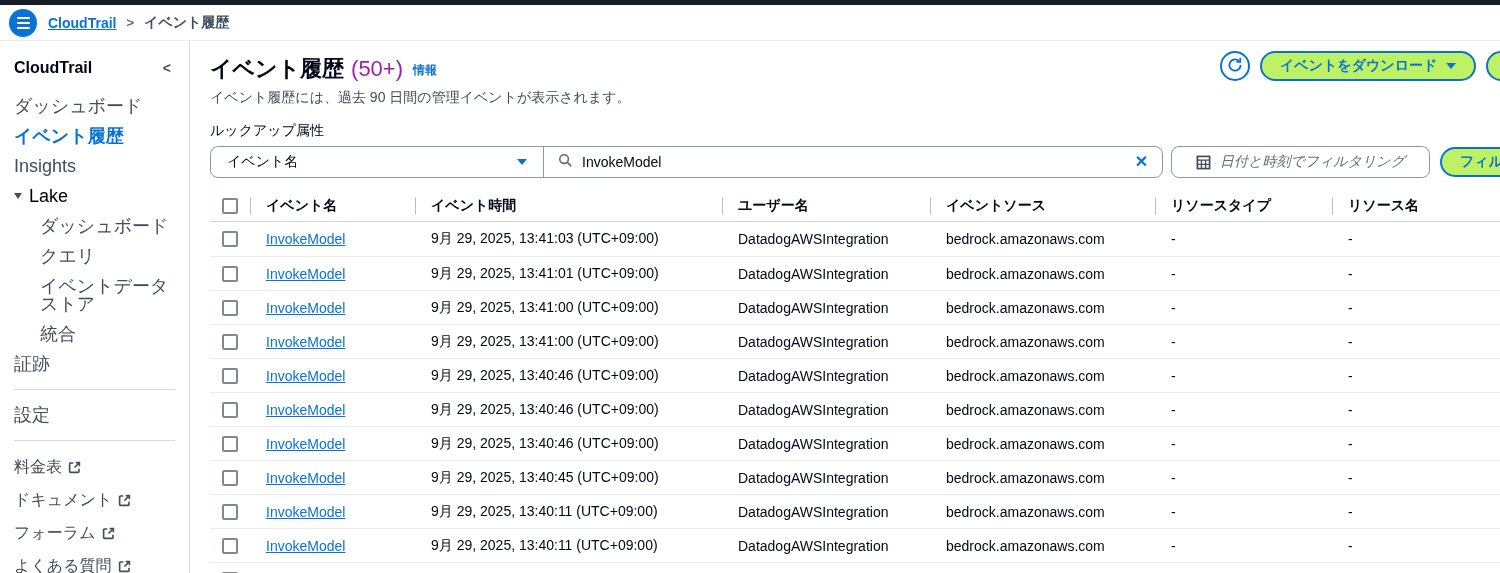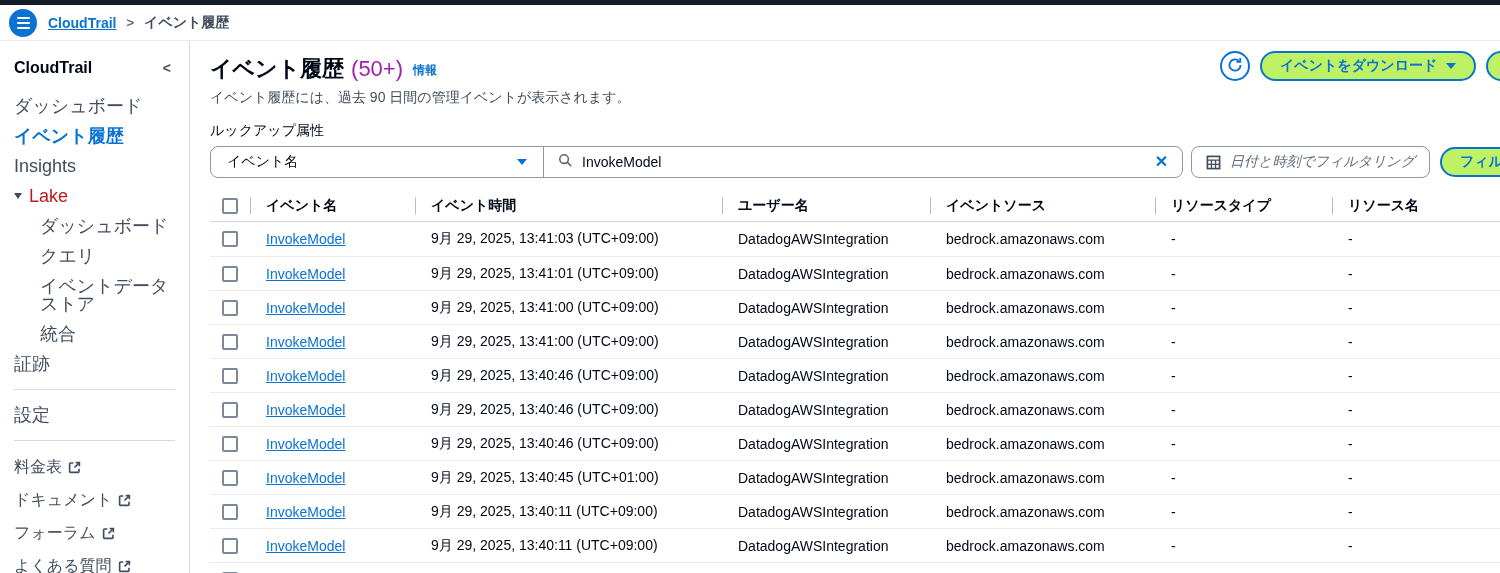--- a/index.html
+++ b/index.html
@@ -41,21 +41,21 @@
     padding: 18px 14px 0 14px; background: #fff;
   }
   .side-head { display: flex; align-items: center; justify-content: space-between; margin-bottom: 20px; }
   .side-title { font-size: 16px; font-weight: 700; color: #000716; }
   .collapse-btn {
     background: none; border: none; font-size: 14px; font-weight: 700;
     color: #414d5c; cursor: pointer; padding: 0 4px;
   }
   .nav-item { margin-bottom: 12px; font-size: 18px; color: #414d5c; cursor: pointer; line-height: 18px; }
   .nav-item.active { color: var(--accent, #0972d3); font-weight: 700; }
-  .nav-item.expand { display: flex; align-items: center; gap: 7px; color: #b91c1c; }
+  .nav-item.expand { display: flex; align-items: center; gap: 7px; color: #000000; }
   .tri-down {
     width: 0; height: 0; display: inline-block;
     border-left: 4px solid transparent; border-right: 4px solid transparent;
     border-top: 6px solid #414d5c;
   }
   .nav-item.sub { padding-left: 26px; }
   .side-div { border: none; border-top: 1px solid #d5dbdb; margin: 16px 0; }
   .ext-link { display: flex; align-items: center; gap: 6px; margin-bottom: 12px; font-size: 16px; color: #414d5c; cursor: pointer; }
   .ext-icon { display: inline-flex; flex-shrink: 0; }
 
@@ -96,21 +96,21 @@
   .select {
     width: 333px; display: flex; align-items: center; justify-content: space-between;
     padding: 0 16px; border-right: 1px solid var(--input_border, #8d99a8); cursor: pointer;
   }
   .select .sel-text { font-size: 14px; color: #000716; }
   .searchbox { flex: 1; display: flex; align-items: center; padding: 0 14px; gap: 9px; cursor: text; }
   .search-text { flex: 1; font-size: 14px; color: #000716; }
   .clear-btn { background: none; border: none; cursor: pointer; color: var(--accent, #0972d3); font-size: 16px; font-weight: 700; line-height: 1; padding: 0; }
   .date-btn {
     margin-left: 8px; height: 32px; border: 1px solid var(--input_border, #8d99a8); border-radius: 8px;
-    background: #fff; display: flex; align-items: center; gap: 9px; padding: 0 14px; cursor: pointer;
+    background: #fff; display: flex; align-items: center; gap: 9px; padding: 0 24px; cursor: pointer;
     font-family: inherit;
   }
   .date-btn span { font-size: 14px; font-style: italic; color: #5f6b7a; white-space: nowrap; }
   .pill.filter { margin-left: 10px; width: 170px; }
 
   
   .table { margin-top: 13px; width: 1290px; }
   .thead, .tr {
     display: grid;
     grid-template-columns: 40px 165px 307px 208px 225px 177px 168px;
@@ -377,21 +377,21 @@
               <div class="td"><span class="dotted-link">bedrock.amazonaws.com</span></div>
               <div class="td">-</div>
               <div class="td">-</div>
             </div>
 
             <div class="tr">
               <div class="td cb">
                 <span class="checkbox"></span>
               </div>
               <div class="td"><a class="event-link">InvokeModel</a></div>
-              <div class="td">9月 29, 2025, 13:40:45 (UTC+01:00)</div>
+              <div class="td">9月 29, 2025, 13:40:45 (UTC+09:00)</div>
               <div class="td">DatadogAWSIntegration</div>
               <div class="td"><span class="dotted-link">bedrock.amazonaws.com</span></div>
               <div class="td">-</div>
               <div class="td">-</div>
             </div>
 
             <div class="tr">
               <div class="td cb">
                 <span class="checkbox"></span>
               </div>

